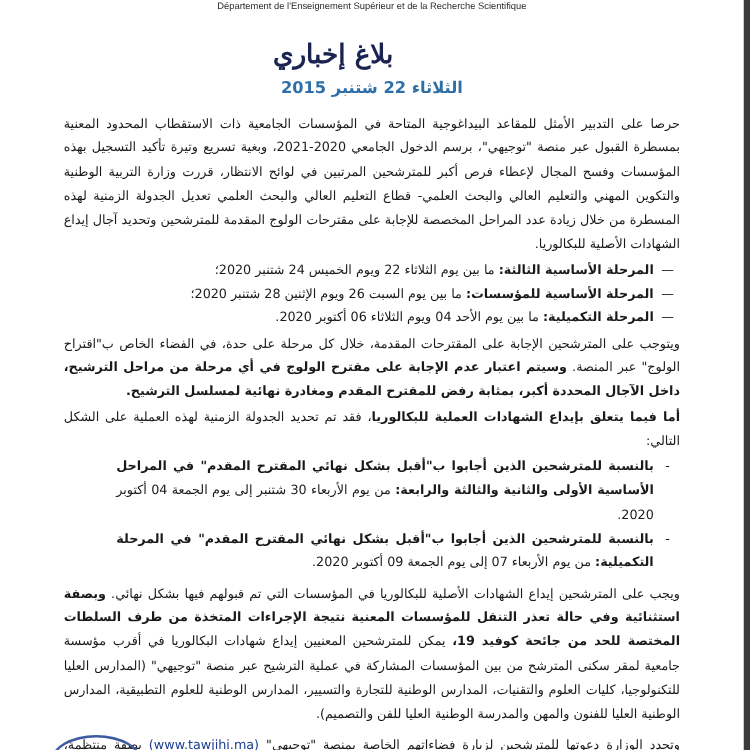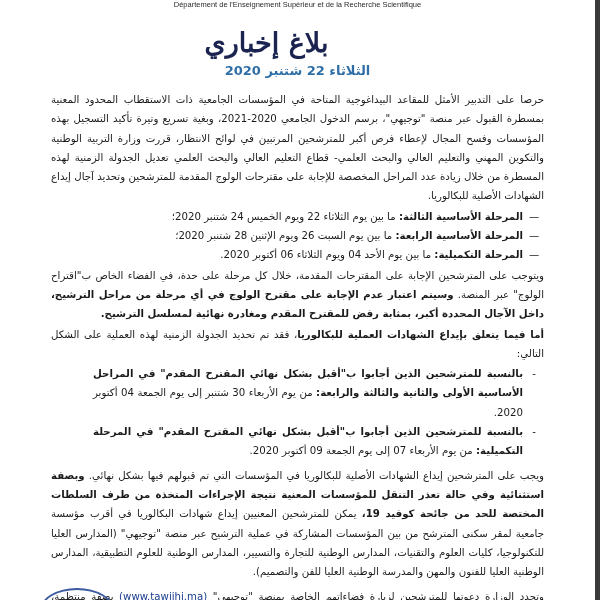--- a/index.html
+++ b/index.html
@@ -3,53 +3,53 @@
 <meta charset="utf-8">
 <style>
   html, body { margin:0; padding:0; }
   body { width:600px; height:600px; overflow:hidden; background:#ffffff; position:relative;
          font-family: "DejaVu Sans", sans-serif; color:#1a1a1a; }
   .right-border { position:absolute; top:0; right:0; width:5px; height:600px; background:#3a3a3a; }
   .page { position:absolute; left:0; top:0; width:595px; height:600px; }
   .dept { position:absolute; top:0; left:0; width:595px; text-align:center;
           font-family:"Liberation Sans", sans-serif; font-size:7.5px; color:#2c2c2c; line-height:10px; }
   .title { position:absolute; top:26px; left:0; width:533px; text-align:center; direction:rtl;
-           font-family:"DejaVu Serif", serif; font-size:27px; font-weight:bold; color:#1b2350; line-height:34px; }
+           font-family:"DejaVu Serif", serif; font-size:21px; font-weight:bold; color:#1b2350; line-height:34px; }
   .date { position:absolute; top:62px; left:0; width:595px; text-align:center; direction:rtl;
           font-family:"DejaVu Sans", sans-serif; font-size:13px; font-weight:bold; color:#2f6fa8; line-height:18px; }
   .body { position:absolute; top:89px; left:50px; width:495px; direction:rtl; text-align:justify;
           font-family:"DejaVu Sans", sans-serif; font-size:10.2px; line-height:19.3px; }
   .body p { margin:1px; }
   .body .gap { height:4px; }
   .bullet { display:flex; direction:rtl; }
   .bullet .dash { width:22px; flex:none; text-align:center; }
   .bullet .txt { flex:1;margin-left:43px; }
   .b { font-weight:bold; }
   a.link { color:#1a3d8f; text-decoration:underline; }
   .stamp { position:absolute; left:40px; top:588px; width:70px; height:40px; border:2px solid #3b5aa0;
            border-radius:50%; }
 </style>
 </head>
 <body>
 
 <div class="page">
   <div class="dept">Département de l'Enseignement Supérieur et de la Recherche Scientifique</div>
   <div class="title">بلاغ إخباري</div>
-  <div class="date">الثلاثاء 22 شتنبر 2020</div>
+  <div class="date">الثلاثاء 22 شتنبر 2015</div>
 
   <div class="body">
     <p>حرصا على التدبير الأمثل للمقاعد البيداغوجية المتاحة في المؤسسات الجامعية ذات الاستقطاب المحدود المعنية بمسطرة القبول عبر منصة "توجيهي"، برسم الدخول الجامعي 2020-2021، وبغية تسريع وتيرة تأكيد التسجيل بهذه المؤسسات وفسح المجال لإعطاء فرص أكبر للمترشحين المرتبين في لوائح الانتظار، قررت وزارة التربية الوطنية والتكوين المهني والتعليم العالي والبحث العلمي- قطاع التعليم العالي والبحث العلمي تعديل الجدولة الزمنية لهذه المسطرة من خلال زيادة عدد المراحل المخصصة للإجابة على مقترحات الولوج المقدمة للمترشحين وتحديد آجال إيداع الشهادات الأصلية للبكالوريا.</p>
 
     <div class="bullet">
       <span class="dash">—</span>
       <span class="txt"><span class="b">المرحلة الأساسية الثالثة:</span><span> ما بين يوم الثلاثاء 22 ويوم الخميس 24 شتنبر 2020؛</span></span>
     </div>
     <div class="bullet">
       <span class="dash">—</span>
-      <span class="txt"><span class="b">المرحلة الأساسية الرابعة:</span><span> ما بين يوم السبت 26 ويوم الإثنين 28 شتنبر 2020؛</span></span>
+      <span class="txt"><span class="b">المرحلة الأساسية للمؤسسات:</span><span> ما بين يوم السبت 26 ويوم الإثنين 28 شتنبر 2020؛</span></span>
     </div>
     <div class="bullet">
       <span class="dash">—</span>
       <span class="txt"><span class="b">المرحلة التكميلية:</span><span> ما بين يوم الأحد 04 ويوم الثلاثاء 06 أكتوبر 2020.</span></span>
     </div>
 
     <p><span>ويتوجب على المترشحين الإجابة على المقترحات المقدمة، خلال كل مرحلة على حدة، في الفضاء الخاص ب"اقتراح الولوج" عبر المنصة. </span><span class="b">وسيتم اعتبار عدم الإجابة على مقترح الولوج في أي مرحلة من مراحل الترشيح، داخل الآجال المحددة أكبر، بمثابة رفض للمقترح المقدم ومغادرة نهائية لمسلسل الترشيح.</span></p>
 
     <p><span class="b">أما فيما يتعلق بإيداع الشهادات العملية للبكالوريا</span><span>، فقد تم تحديد الجدولة الزمنية لهذه العملية على الشكل التالي:</span></p>
 

